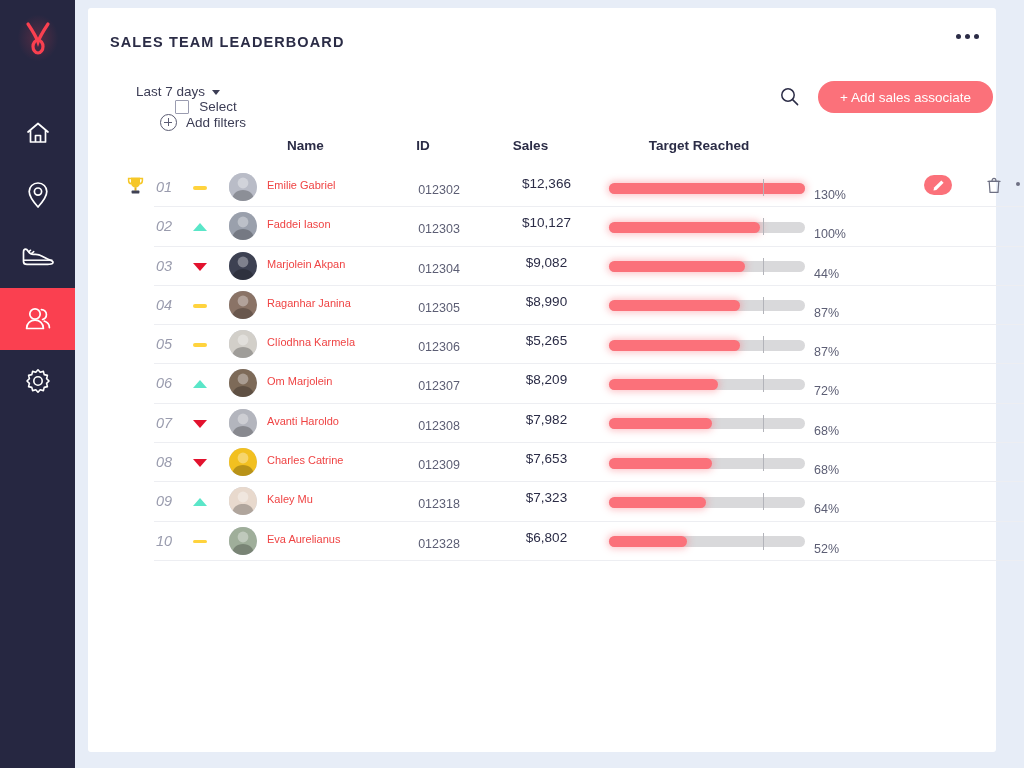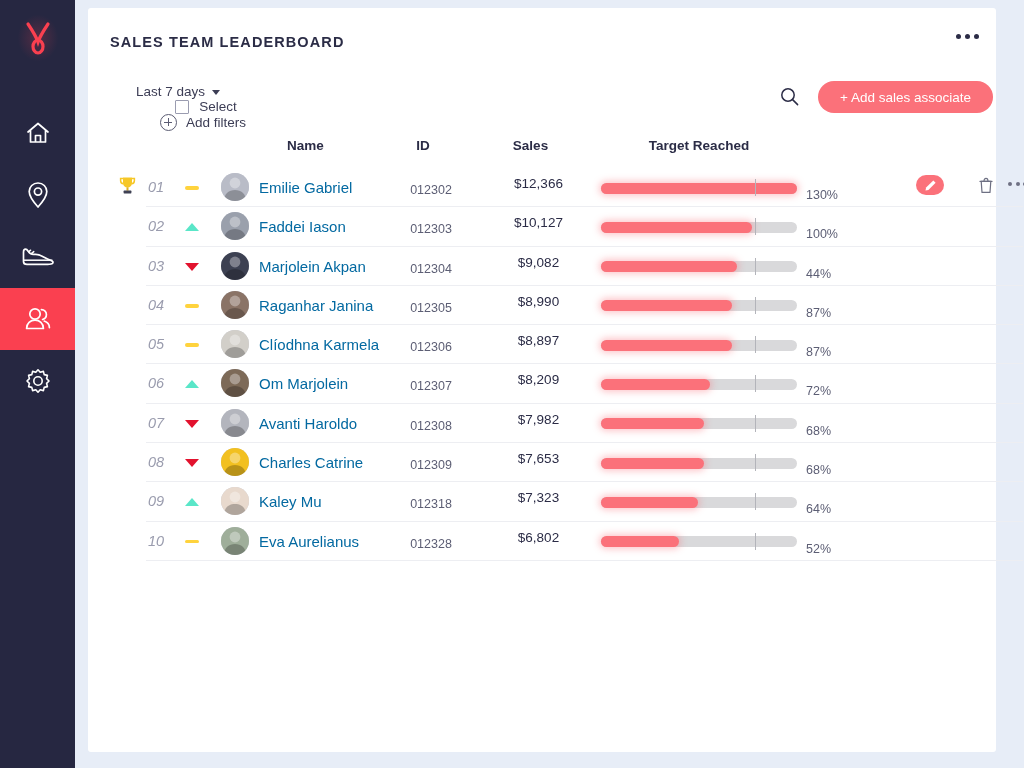--- a/index.html
+++ b/index.html
@@ -109,21 +109,21 @@
   }
   .th {
     position: absolute; font-size: 13.5px; font-weight: bold; color: #2b2c46;
     text-align: center; top: 0;
   }
   .th-name   { left: 150px; width: 135px; }
   .th-id     { left: 285px; width: 100px; }
   .th-sales  { left: 385px; width: 115px; }
   .th-target { left: 500px; width: 222px; }
 
-  .rows { position: absolute; left: 8px; top: 160px; width: 908px; }
+  .rows { position: absolute; left: 16px; top: 160px; width: 908px; }
   .row {
     position: relative; height: 39.3px; width: 877px; margin-left: 50px;
     border-bottom: 1px solid #edeef2;
   }
   .row > * { position: absolute; }
 
   .trophy { left: -27px; top: 8px; }
   .rank {
     left: 2px; top: 11px; width: 28px; text-align: left;
     font-size: 14.5px; font-style: italic; color: #9a9cae;
@@ -140,21 +140,21 @@
   .trend-wrap { left: 38px; top: 13px; width: 16px; height: 14px;
     display: flex; align-items: center; justify-content: center; }
 
   .avatar {
     left: 75px; top: 5px; width: 28px; height: 28px; border-radius: 50%;
     background: #c9ccd6; overflow: hidden;
   }
   .avatar .av-in { width: 100%; height: 100%; display: block; }
 
   .cname {
-    left: 113px; top: 11px; font-size: 15px; color: #0369a1; white-space: nowrap;
+    left: 113px; top: 11px; font-size: 11px; color: #ef4444; white-space: nowrap;
   }
   .cid {
     left: 235px; top: 15px; width: 100px; text-align: center;
     font-size: 12.5px; color: #5c5e74;
   }
   .csales {
     left: 335px; top: 8px; width: 115px; text-align: center;
     font-size: 13.5px; color: #2b2c46;
   }
 
@@ -410,21 +410,21 @@
           </span>
           <span class="avatar">
             <svg class="av-in" viewBox="0 0 28 28">
               <rect width="28" height="28" fill="#d2cfc9"></rect>
               <circle cx="14" cy="10" r="5.4" fill="rgba(255,255,255,.34)"></circle>
               <path d="M3 28 C3 20.6 8 17 14 17 C20 17 25 20.6 25 28 Z" fill="rgba(0,0,0,.24)"></path>
             </svg>
           </span>
           <span class="cname">Clíodhna Karmela</span>
           <span class="cid">012306</span>
-          <span class="csales">$8,897</span>
+          <span class="csales">$5,265</span>
           <span class="bar-wrap">
             <span class="bar-track"></span>
             <span class="bar-fill" style="width:131.2px"></span>
             <span class="bar-tick"></span>
           </span>
           <span class="cpct">87%</span>
         </div>
         <div class="row">
           <span class="rank">06</span>
           <span class="trend-wrap">

